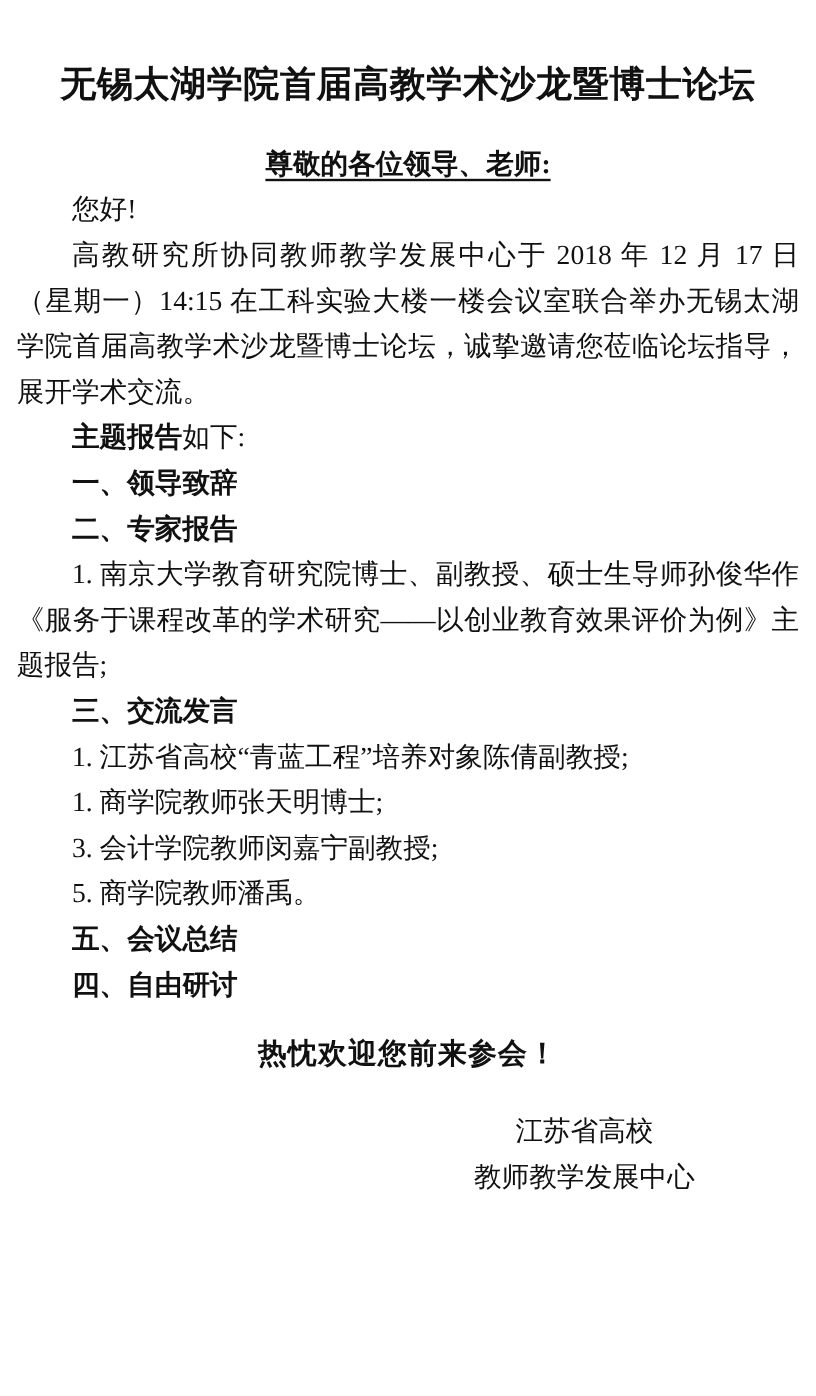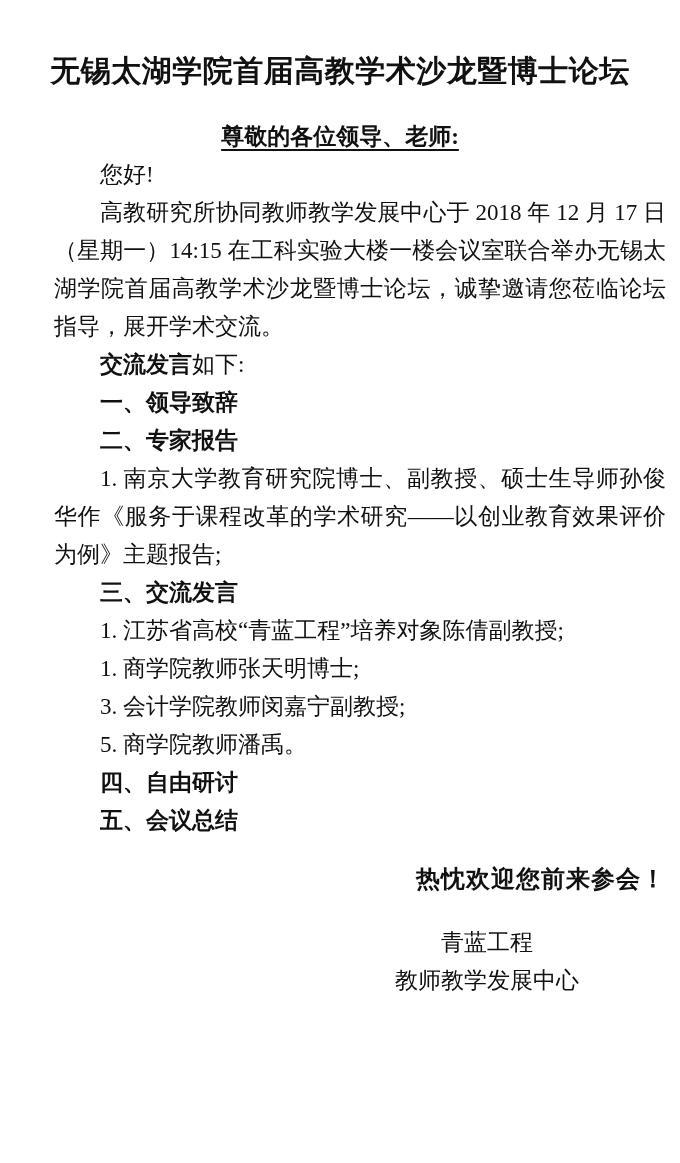--- a/index.html
+++ b/index.html
@@ -41,29 +41,29 @@
     margin-top: 28px;
     line-height: 38px;
     text-align: center;
   }
   .salutation-text {
     font-weight: bold;
     text-decoration: underline;
     text-decoration-thickness: 2px;
     text-underline-offset: 5px;
   }
-  .indent { text-indent: 2em; margin-left: 40px; }
+  .indent { text-indent: 2em; }
   .justify { text-align: justify; text-justify: inter-character; }
   .bold-heading { font-weight: bold; }
   .closing-line {
     margin-top: 18px;
     font-size: 24px;
     line-height: 42px;
     font-weight: bold;
-    text-align: right;
+    text-align: center;
     letter-spacing: 1px;
   }
   .signature-block {
     width: 322px;
     margin: 24px 18px 0 auto;
     text-align: center;
   }
   .signature-block p { line-height: 38px; }
 </style>
 </head>
@@ -76,46 +76,46 @@
 
   <p class="salutation-line">
     <span class="salutation-text">尊敬的各位领导、老师:</span>
   </p>
 
   <p class="indent">您好!</p>
 
   <p class="indent justify">高教研究所协同教师教学发展中心于 2018 年 12 月 17 日（星期一）14:15 在工科实验大楼一楼会议室联合举办无锡太湖学院首届高教学术沙龙暨博士论坛，诚挚邀请您莅临论坛指导，展开学术交流。</p>
 
   <p class="indent">
-    <span class="bold-heading">交流发言</span><span>如下:</span>
+    <span class="bold-heading">主题报告</span><span>如下:</span>
   </p>
 
   <p class="indent bold-heading">一、领导致辞</p>
 
   <p class="indent bold-heading">二、专家报告</p>
 
   <p class="indent justify">1. 南京大学教育研究院博士、副教授、硕士生导师孙俊华作《服务于课程改革的学术研究——以创业教育效果评价为例》主题报告;</p>
 
 
   <p class="indent bold-heading">三、交流发言</p>
 
   <p class="indent">1. 江苏省高校“青蓝工程”培养对象陈倩副教授;</p>
 
   <p class="indent">1. 商学院教师张天明博士;</p>
 
   <p class="indent">3. 会计学院教师闵嘉宁副教授;</p>
 
 
   <p class="indent">5. 商学院教师潘禹。</p>
 
+  <p class="indent bold-heading">五、会议总结</p>
+
   <p class="indent bold-heading">四、自由研讨</p>
-
-  <p class="indent bold-heading">五、会议总结</p>
 
   <p class="closing-line">热忱欢迎您前来参会！</p>
 
   <div class="signature-block">
-    <p>青蓝工程</p>
+    <p>江苏省高校</p>
     <p>教师教学发展中心</p>
 
   </div>
 
 </div>
 
 </body></html>

